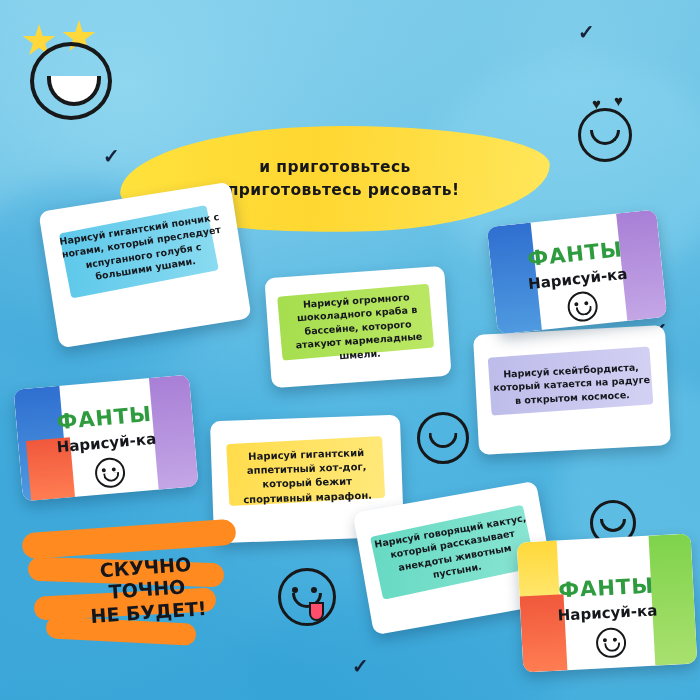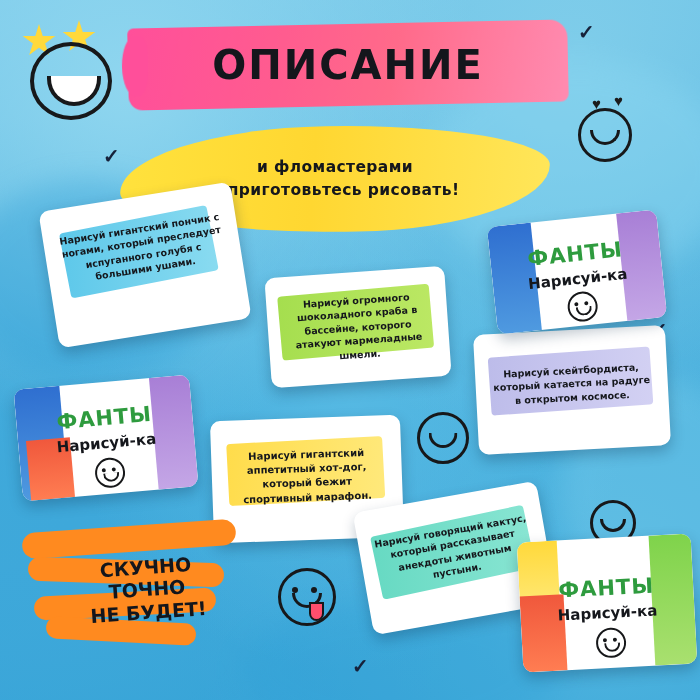--- a/index.html
+++ b/index.html
@@ -298,29 +298,25 @@
   <div class="wash" style="left:560px;top:380px;width:200px;height:220px;background:#80d2ef;opacity:.35;"></div>
 
   <div id="mascot">
     <div class="star outline" style="left:0;top:0;"></div>
     <div class="star outline" style="left:40px;top:-4px;"></div>
     <div class="face">
       <div class="bigmouth"></div>
     </div>
   </div>
 
-  <div id="title-banner">
-    <div class="stroke"></div>
-    <div id="title-text">ОПИСАНИЕ</div>
-  </div>
 
   <div id="subtitle-splash">
     <div class="blob"></div>
     <div id="subtitle-text">
-      <span>и фломастерами</span>
+      <span>и приготовьтесь</span>
       <span>и приготовьтесь рисовать!</span>
     </div>
   </div>
 
   <div class="doodle check" style="left:103px;top:146px;">✓</div>
   <div class="doodle check" style="left:578px;top:22px;">✓</div>
   <div class="doodle check" style="left:27px;top:470px;">✓</div>
   <div class="doodle check" style="left:352px;top:656px;">✓</div>
   <div class="doodle check" style="left:651px;top:320px;">✓</div>
 

